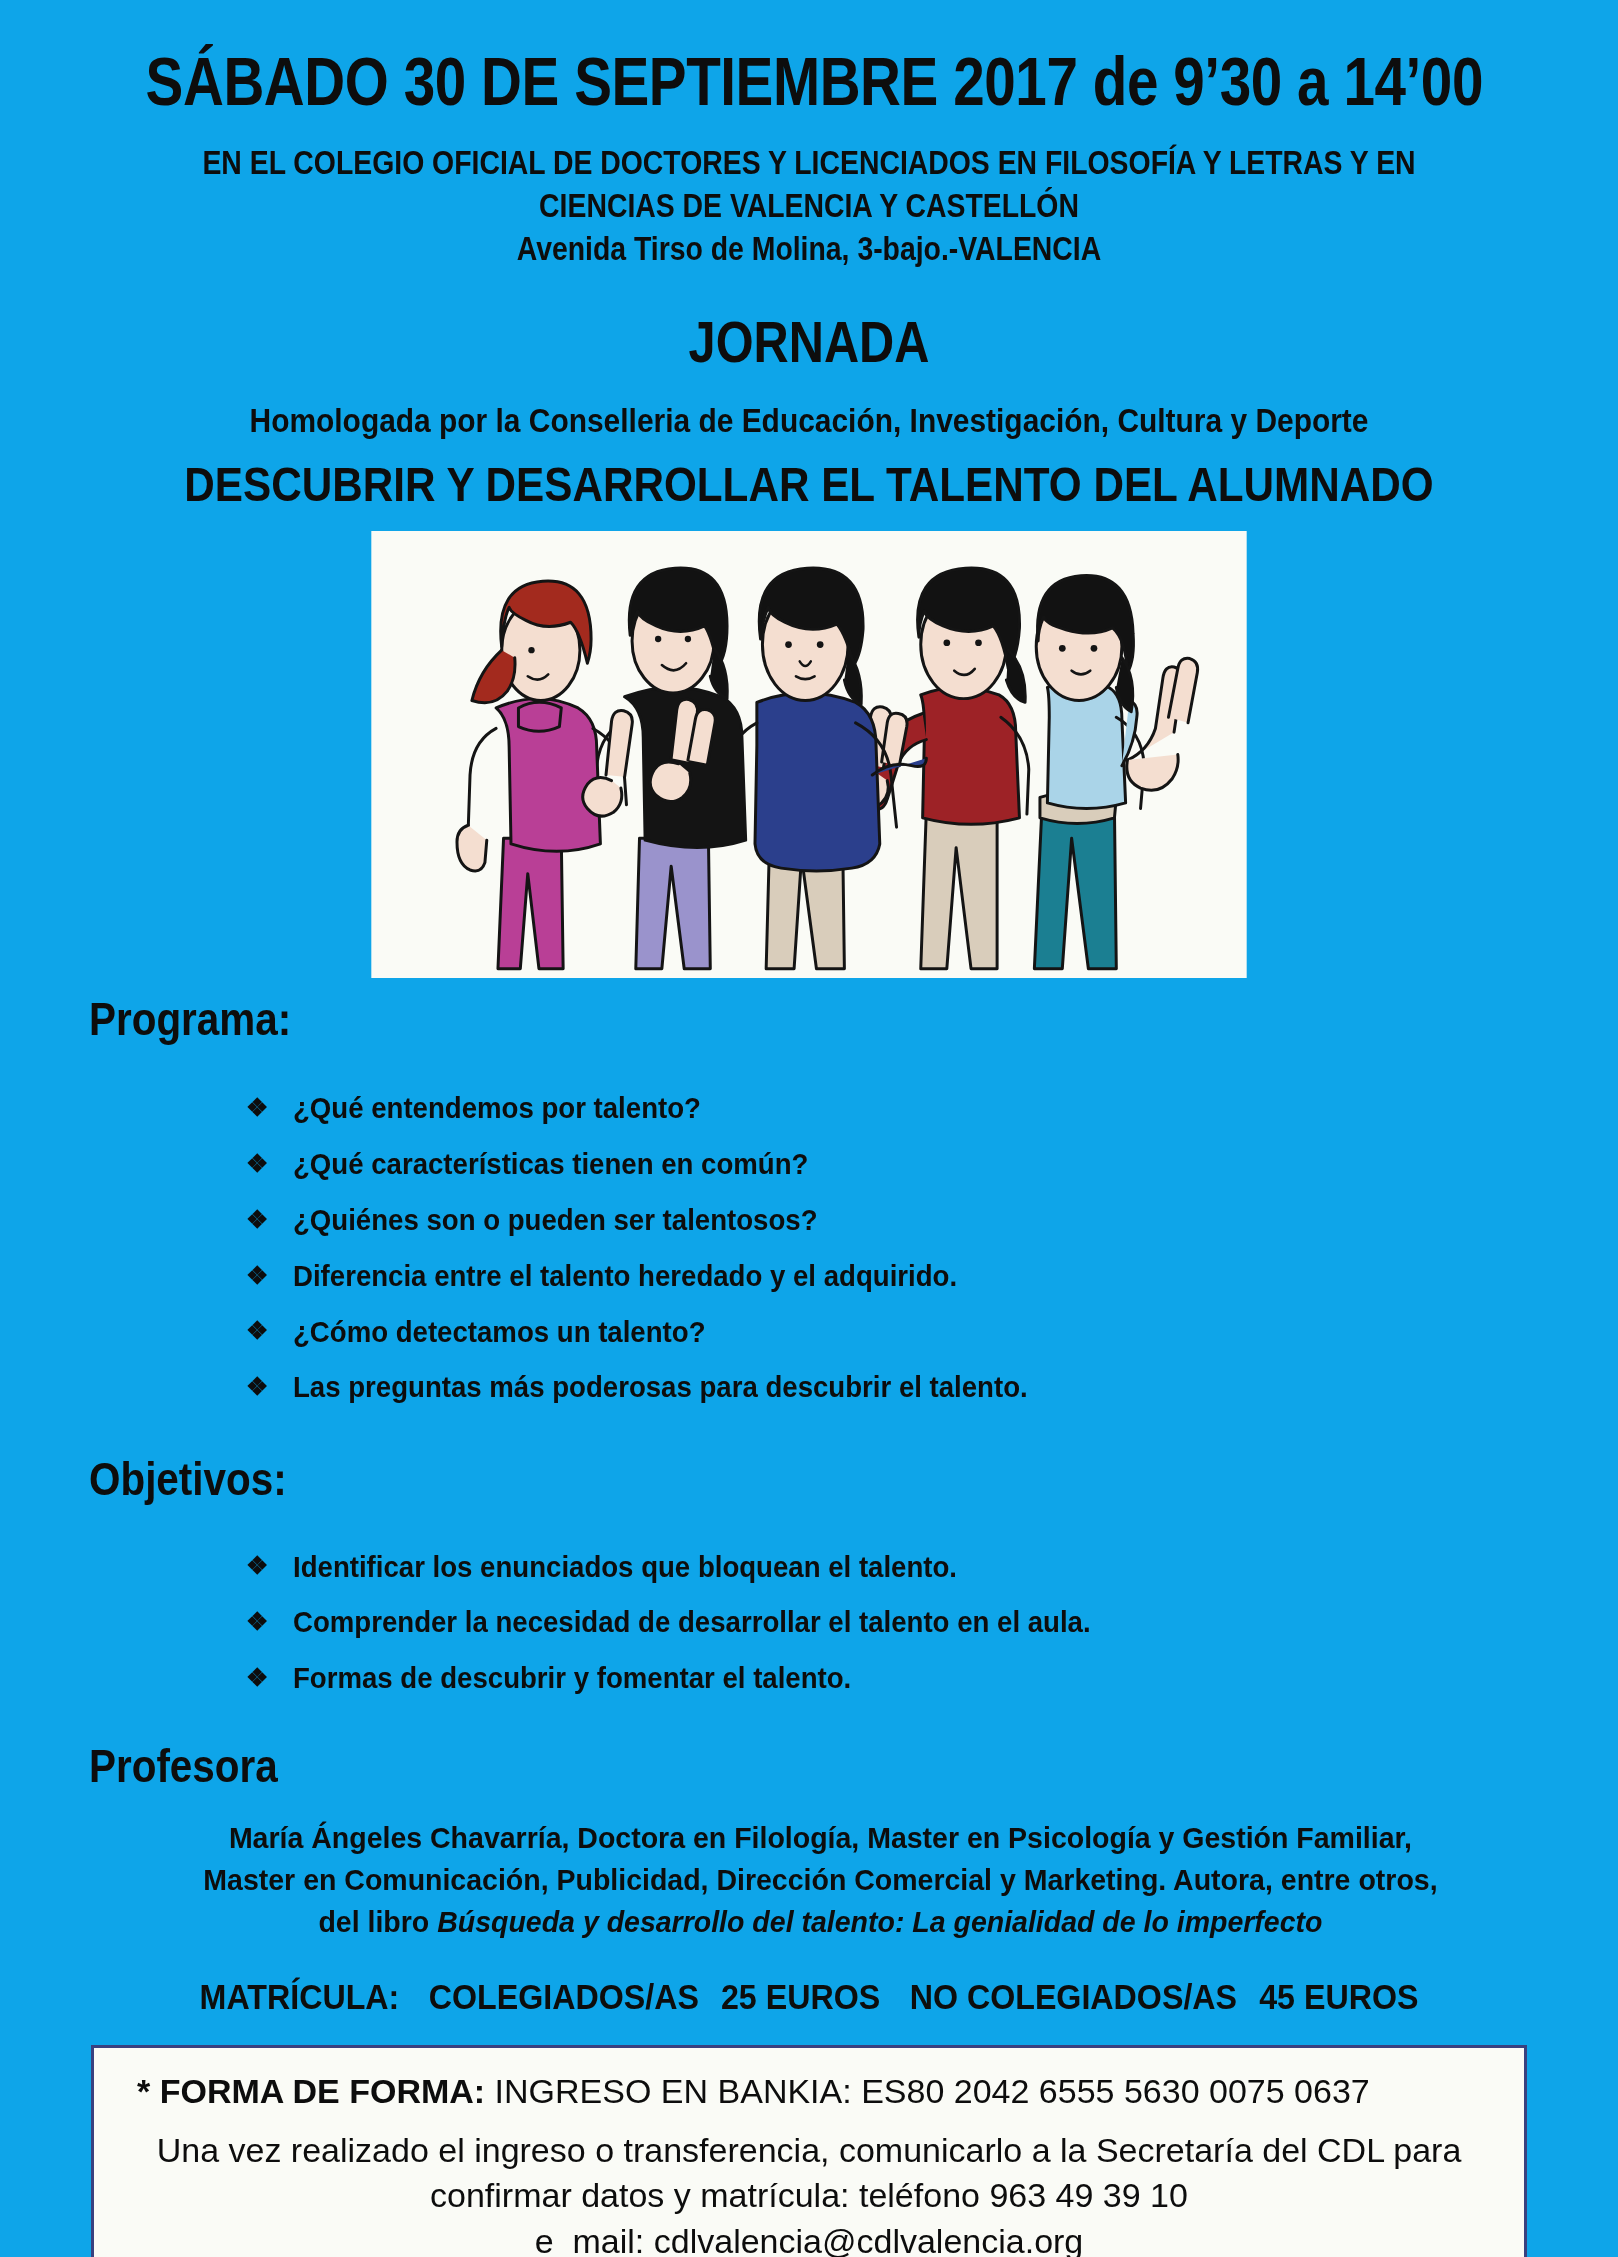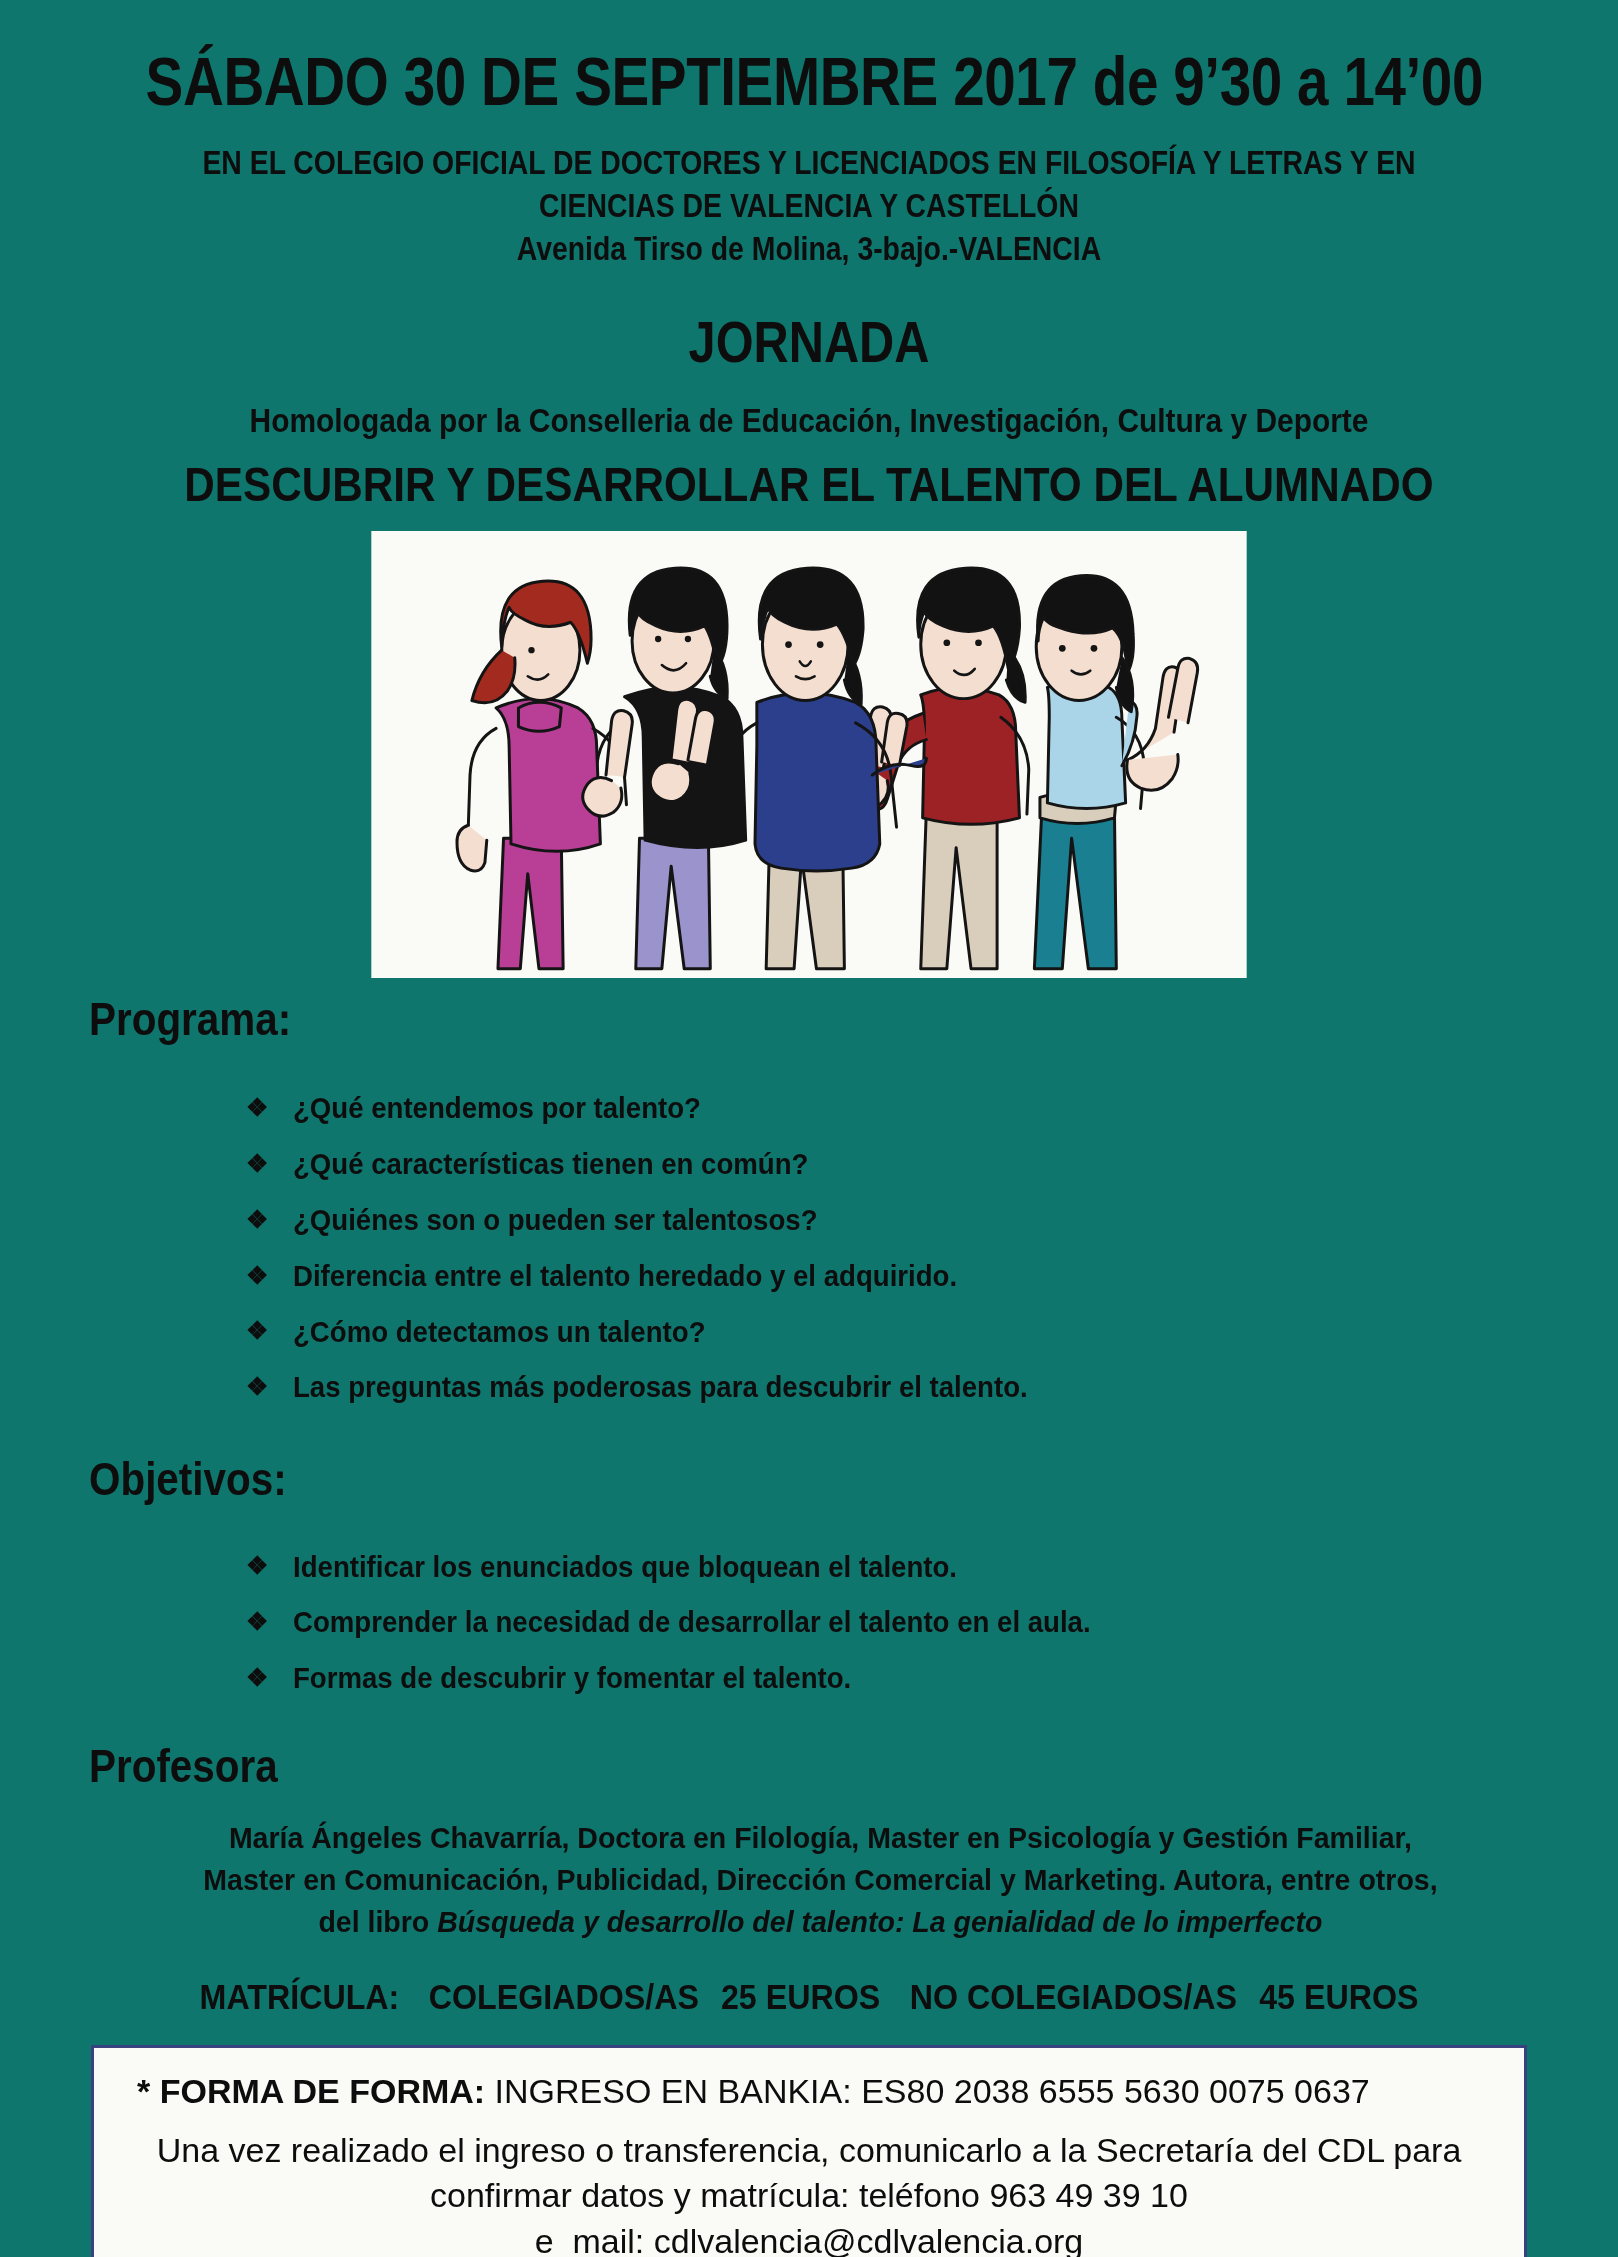--- a/index.html
+++ b/index.html
@@ -8,21 +8,21 @@
     padding: 0;
     background: #ffffff;
   }
   body {
     font-family: "Liberation Sans", sans-serif;
   }
   .poster {
     position: relative;
     width: 1618px;
     height: 2258px;
-    background: #0f766e;
+    background: #0ea5e9;
     overflow: hidden;
     box-sizing: border-box;
     padding: 0;
   }
 
   
   .title-main {
     text-align: center;
     font-family: "Liberation Sans Narrow", "Liberation Sans", sans-serif;
     font-weight: bold;
@@ -360,20 +360,20 @@
 
   <div class="section-head sec-profesora">Profesora</div>
 
   <p class="bio"><span class="inner"><span>María Ángeles Chavarría, Doctora en Filología, Master en Psicología y Gestión Familiar, Master en Comunicación, Publicidad, Dirección Comercial y Marketing. Autora, entre otros, del libro </span><span class="book-title">Búsqueda y desarrollo del talento: La genialidad de lo imperfecto</span></span></p>
 
   <div class="matricula">
     <span>MATRÍCULA:</span><span class="gap-m"></span><span>COLEGIADOS/AS</span><span class="gap-s"></span><span>25  EUROS</span><span class="gap-m"></span><span>NO COLEGIADOS/AS</span><span class="gap-s"></span><span>45 EUROS</span>
   </div>
 
   <div class="pay-box" style="border-color: rgb(57, 65, 127);">
-    <div class="pay-line1"><span class="strong">* FORMA DE FORMA:</span> <span>INGRESO EN BANKIA: ES80 2038 6555 5630 0075 0637</span></div>
+    <div class="pay-line1"><span class="strong">* FORMA DE FORMA:</span> <span>INGRESO EN BANKIA: ES80 2042 6555 5630 0075 0637</span></div>
     <div class="pay-body">Una vez realizado el ingreso o transferencia, comunicarlo a la Secretaría del CDL para</div>
     <div class="pay-body">confirmar datos y matrícula: teléfono 963 49 39 10</div>
     <div class="pay-body">e_mail: cdlvalencia@cdlvalencia.org</div>
   </div>
 
 </div>
 
 
 </body></html>

